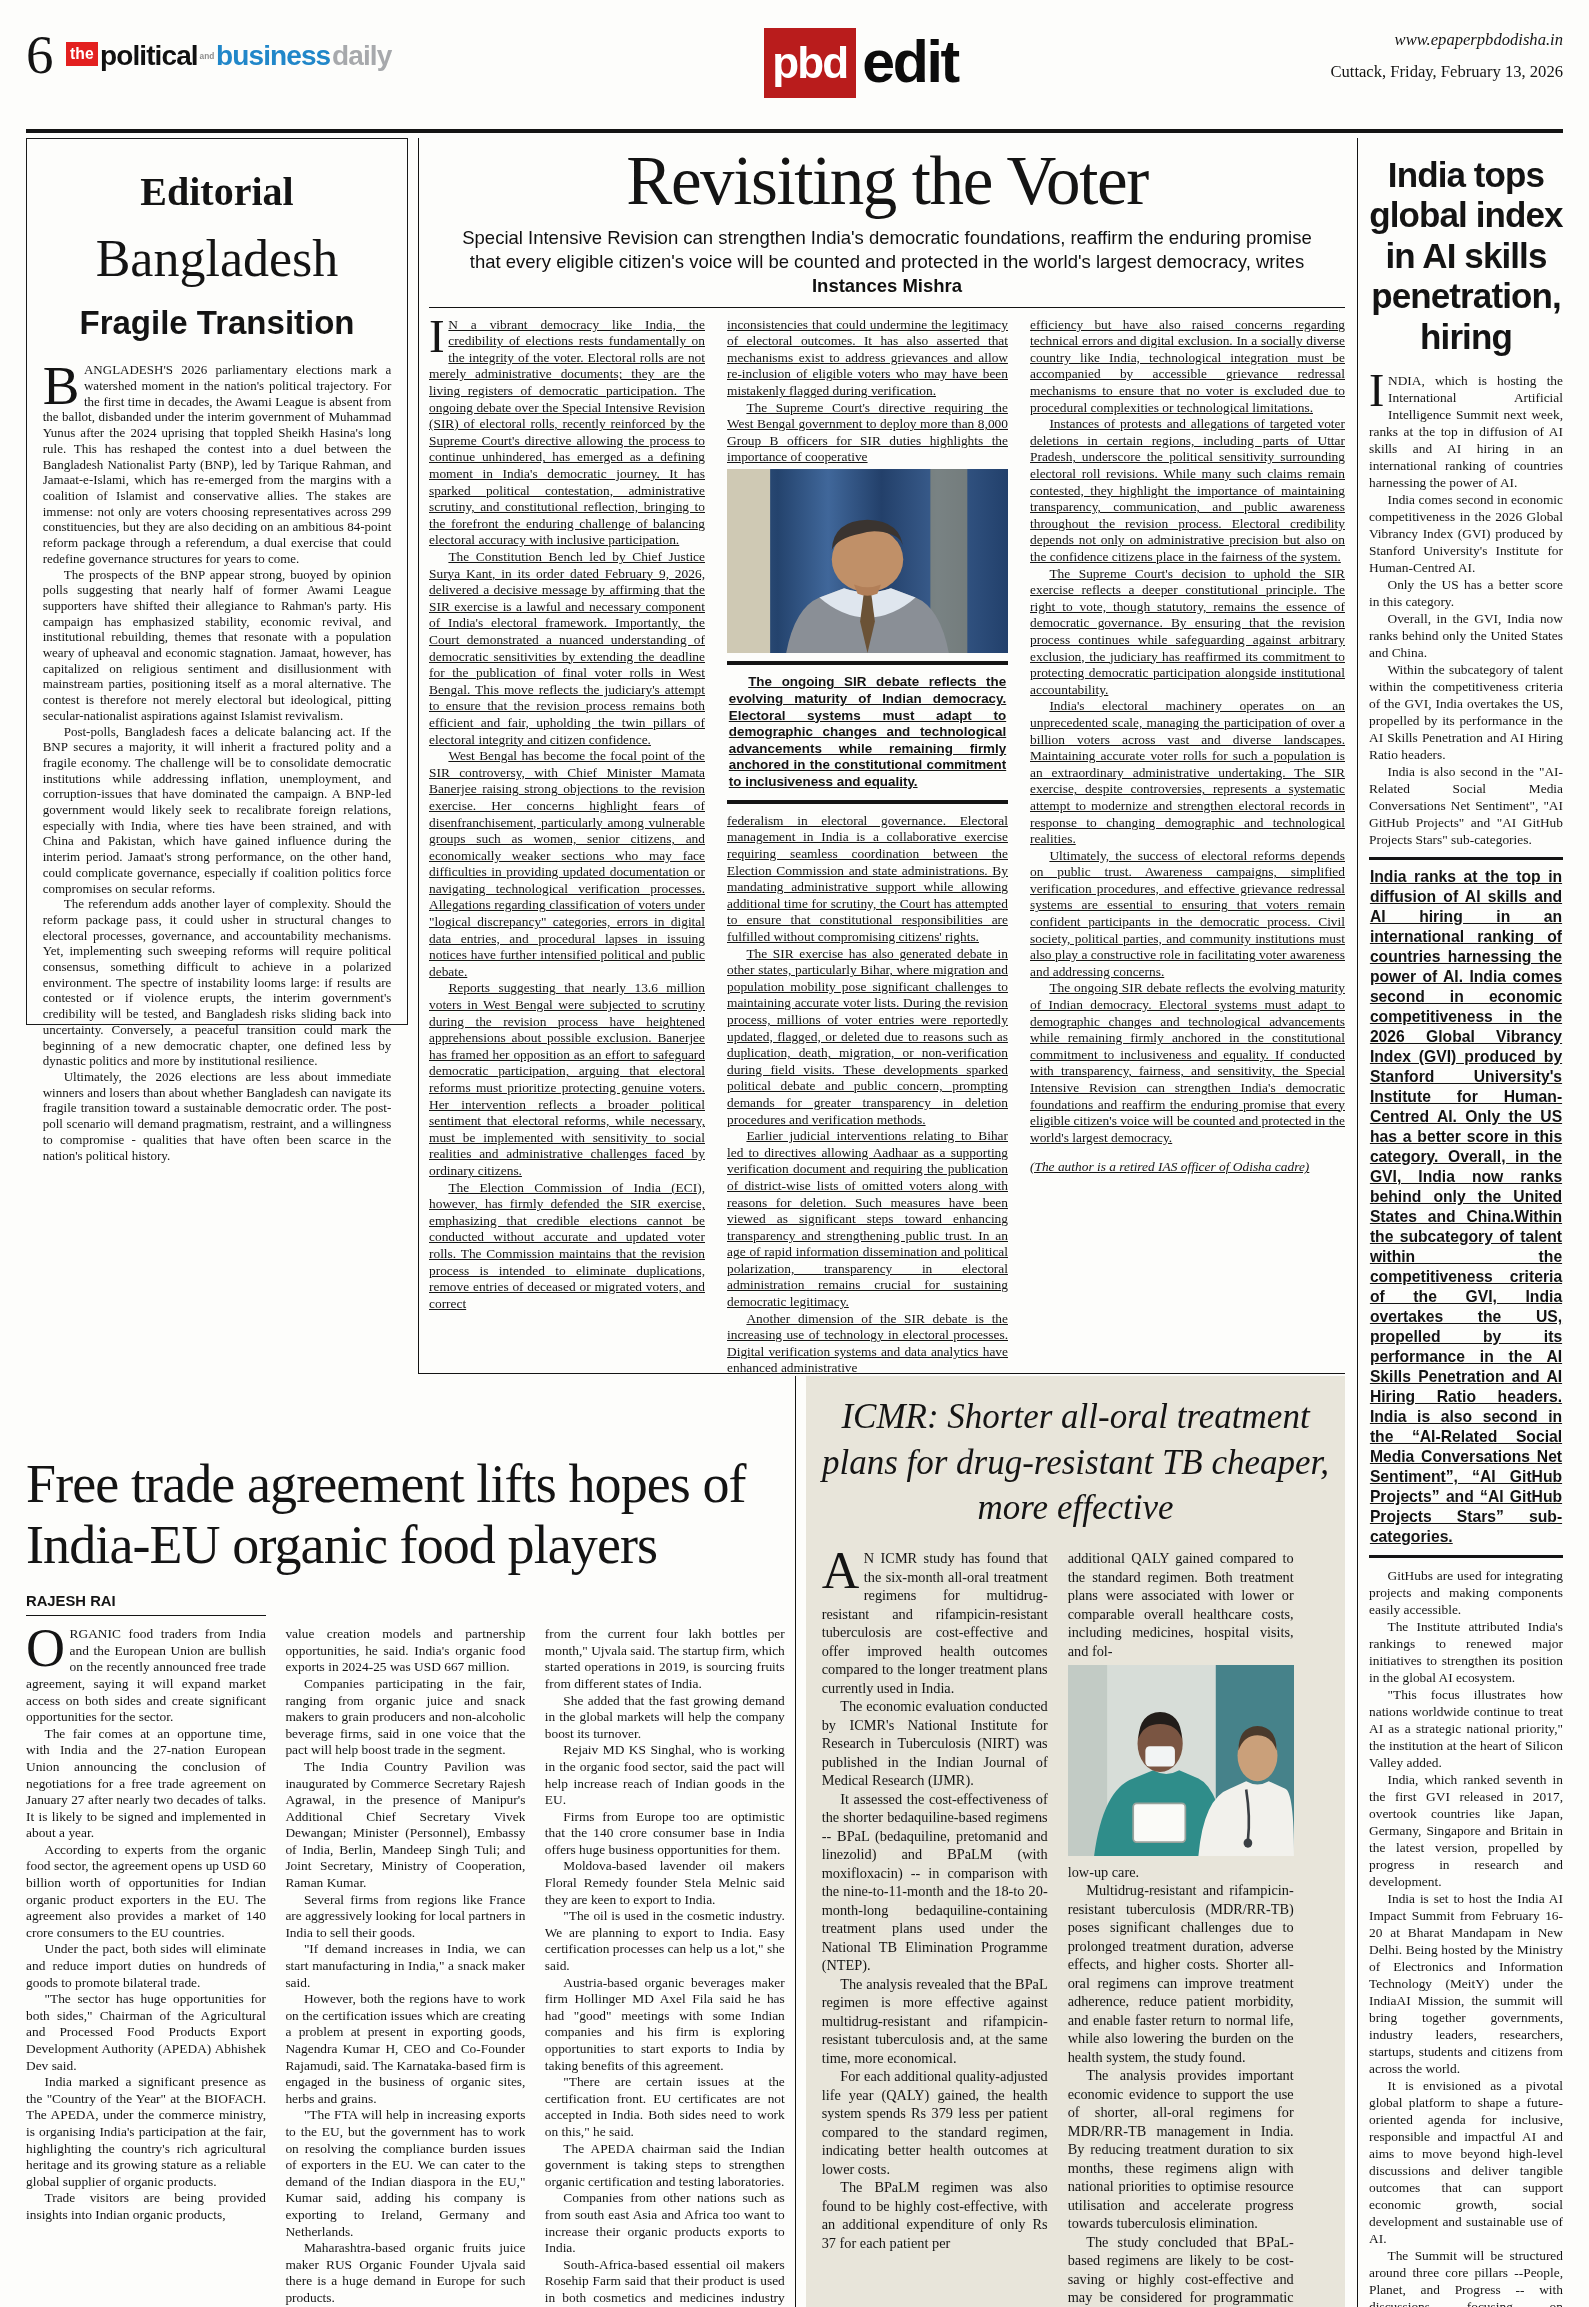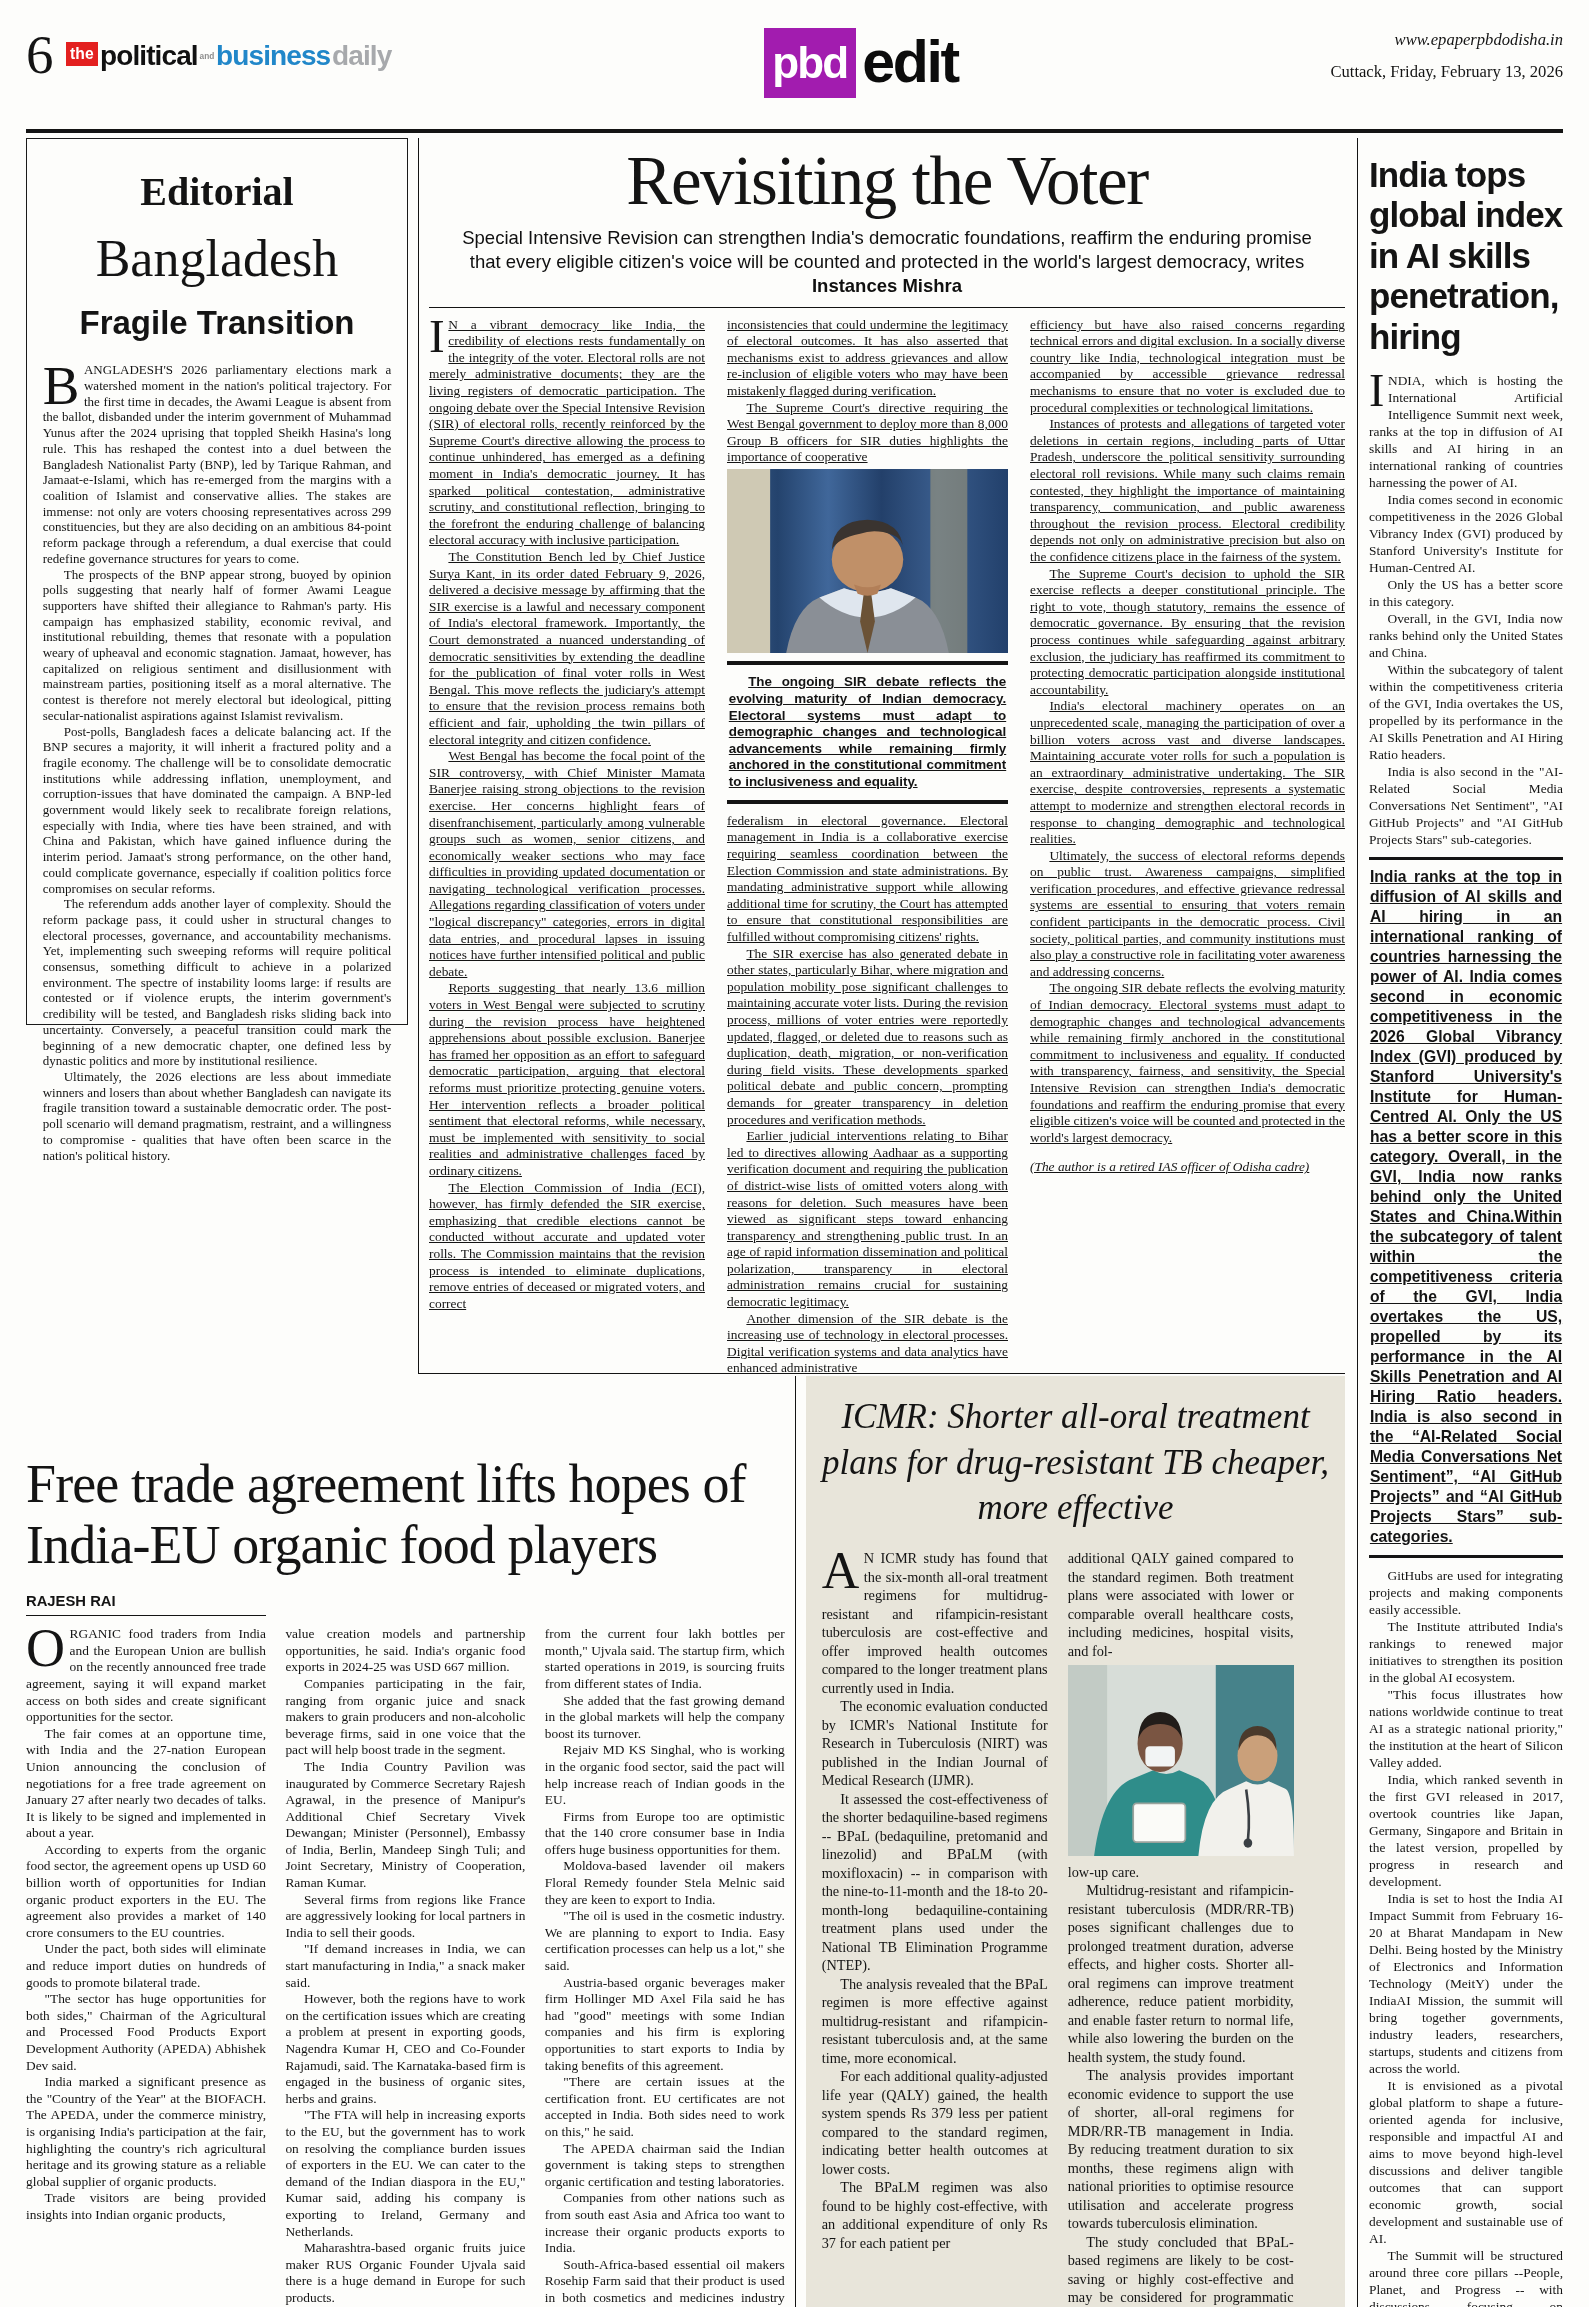--- a/index.html
+++ b/index.html
@@ -9,21 +9,21 @@
   .hdr{display:flex;align-items:flex-start;justify-content:space-between;height:111px;}
   .hdr-left{display:flex;align-items:flex-start;gap:12px;padding-top:11px;}
   .pageno{font-size:55px;line-height:1;font-weight:400;}
   .logo{display:flex;align-items:flex-end;gap:1.8px;padding-top:13px;font-family:"Liberation Sans",sans-serif;font-weight:700;}
   .logo .the{background:#e3201f;color:#fff;font-size:15.7px;padding:2.8px 4.6px;align-self:flex-start;margin-top:2.8px;}
   .logo .w1{color:#111;font-size:28px;letter-spacing:-0.9px;}
   .logo .wand{color:#8d8d8d;font-size:8.3px;align-self:center;}
   .logo .w2{color:#2187c9;font-size:28px;letter-spacing:-0.9px;}
   .logo .w3{color:#a7a9ac;font-size:28px;letter-spacing:-0.9px;}
   .masthead{display:flex;align-items:center;gap:6.5px;padding-top:12px;}
-  .pbd{background:#a21caf;color:#fff;font-family:"Liberation Sans",sans-serif;font-weight:700;
+  .pbd{background:#b91c1c;color:#fff;font-family:"Liberation Sans",sans-serif;font-weight:700;
        font-size:44px;line-height:1;padding:13px 8.3px;letter-spacing:-1.8px;}
   .edit{font-family:"Liberation Sans",sans-serif;font-weight:700;font-size:59px;line-height:1;letter-spacing:-2.3px;color:#0c0c0c;}
   .hdr-right{text-align:right;padding-top:14px;}
   .site{font-style:italic;font-size:16.6px;}
   .dateline{font-size:16.6px;margin-top:12px;}
   .rule-thick{border-top:4.6px solid #141414;margin-top:2.8px;}
   
   .content{display:flex;margin-top:4.6px;}
   .left-main{width:1319px;}
   .rail{width:194px;border-left:1.4px solid #141414;margin-left:12px;padding-left:11px;box-sizing:content-box;}
@@ -53,21 +53,21 @@
   .lcol p{font-size:13.4px;line-height:16.6px;text-align:justify;margin:0;text-indent:19.4px;}
   .lcol p.nofirst{text-indent:0;}
   .lcol p.dcI{text-indent:0;}
   .lcol p.dcI::first-letter{float:left;font-size:47px;line-height:34px;padding:2.8px 3.7px 0 0;}
   .lead-photo{width:100%;height:184px;display:block;margin:2.8px 0 0;}
   .pq-wrap{border-top:4.2px solid #141414;border-bottom:4.2px solid #141414;padding:9.2px 1.8px;margin:8.3px 0 9.2px;}
   .pull-quote{font-family:"Liberation Sans",sans-serif;font-weight:700;font-size:20px;line-height:26px;text-align:center;margin:0;}
   .signoff{font-style:italic;font-size:13.4px;text-align:right;margin-top:13px !important;text-indent:0 !important;}
   
   .rail-headline{font-family:"Liberation Sans",sans-serif;font-weight:700;font-size:35px;line-height:1.16;
-                 letter-spacing:-0.9px;margin:16.6px 0 14px;}
+                 text-align:center;letter-spacing:-0.9px;margin:16.6px 0 14px;}
   .rail-body p{font-size:13.4px;line-height:17px;text-align:justify;margin:0;text-indent:18.5px;}
   .rail-body p.dcI{text-indent:0;}
   .rail-body p.dcI::first-letter{float:left;font-size:46px;line-height:33px;padding:2.8px 3.7px 0 0;}
   .hl-wrap{border-top:3.7px solid #141414;border-bottom:3.7px solid #141414;padding:7.4px 0.9px;margin:9.2px 0;}
   .hl{font-family:"Liberation Sans",sans-serif;font-weight:700;font-size:15.7px;line-height:20px;text-align:justify;margin:0;text-decoration:underline;}
   
   .fta{width:759px;flex:none;padding-top:78px;box-sizing:border-box;}
   .fta-headline{font-size:54px;line-height:1.14;font-weight:400;letter-spacing:-0.9px;margin:0 0 15.7px;}
   .byline{font-family:"Liberation Sans",sans-serif;font-weight:700;font-size:14.8px;border-bottom:1.4px solid #141414;
           padding-bottom:6.5px;width:240px;margin-bottom:10px;}

